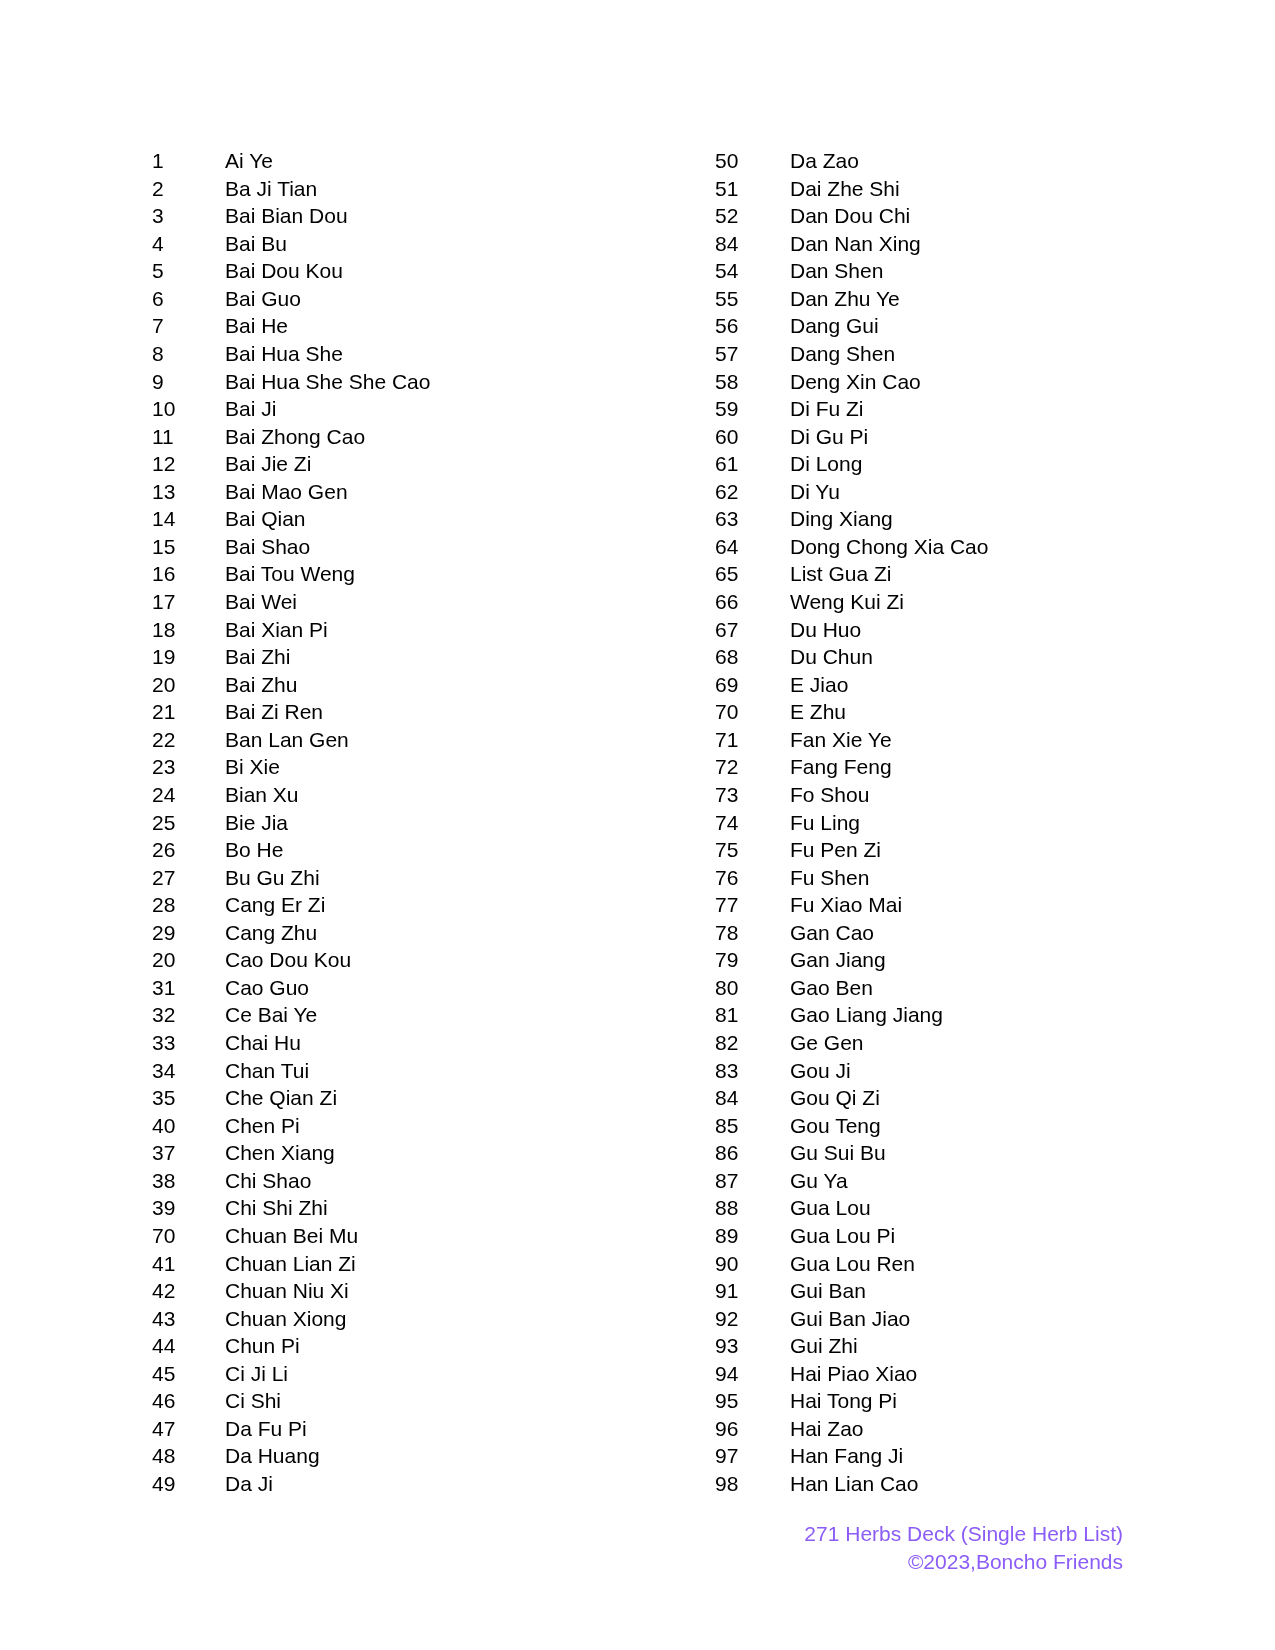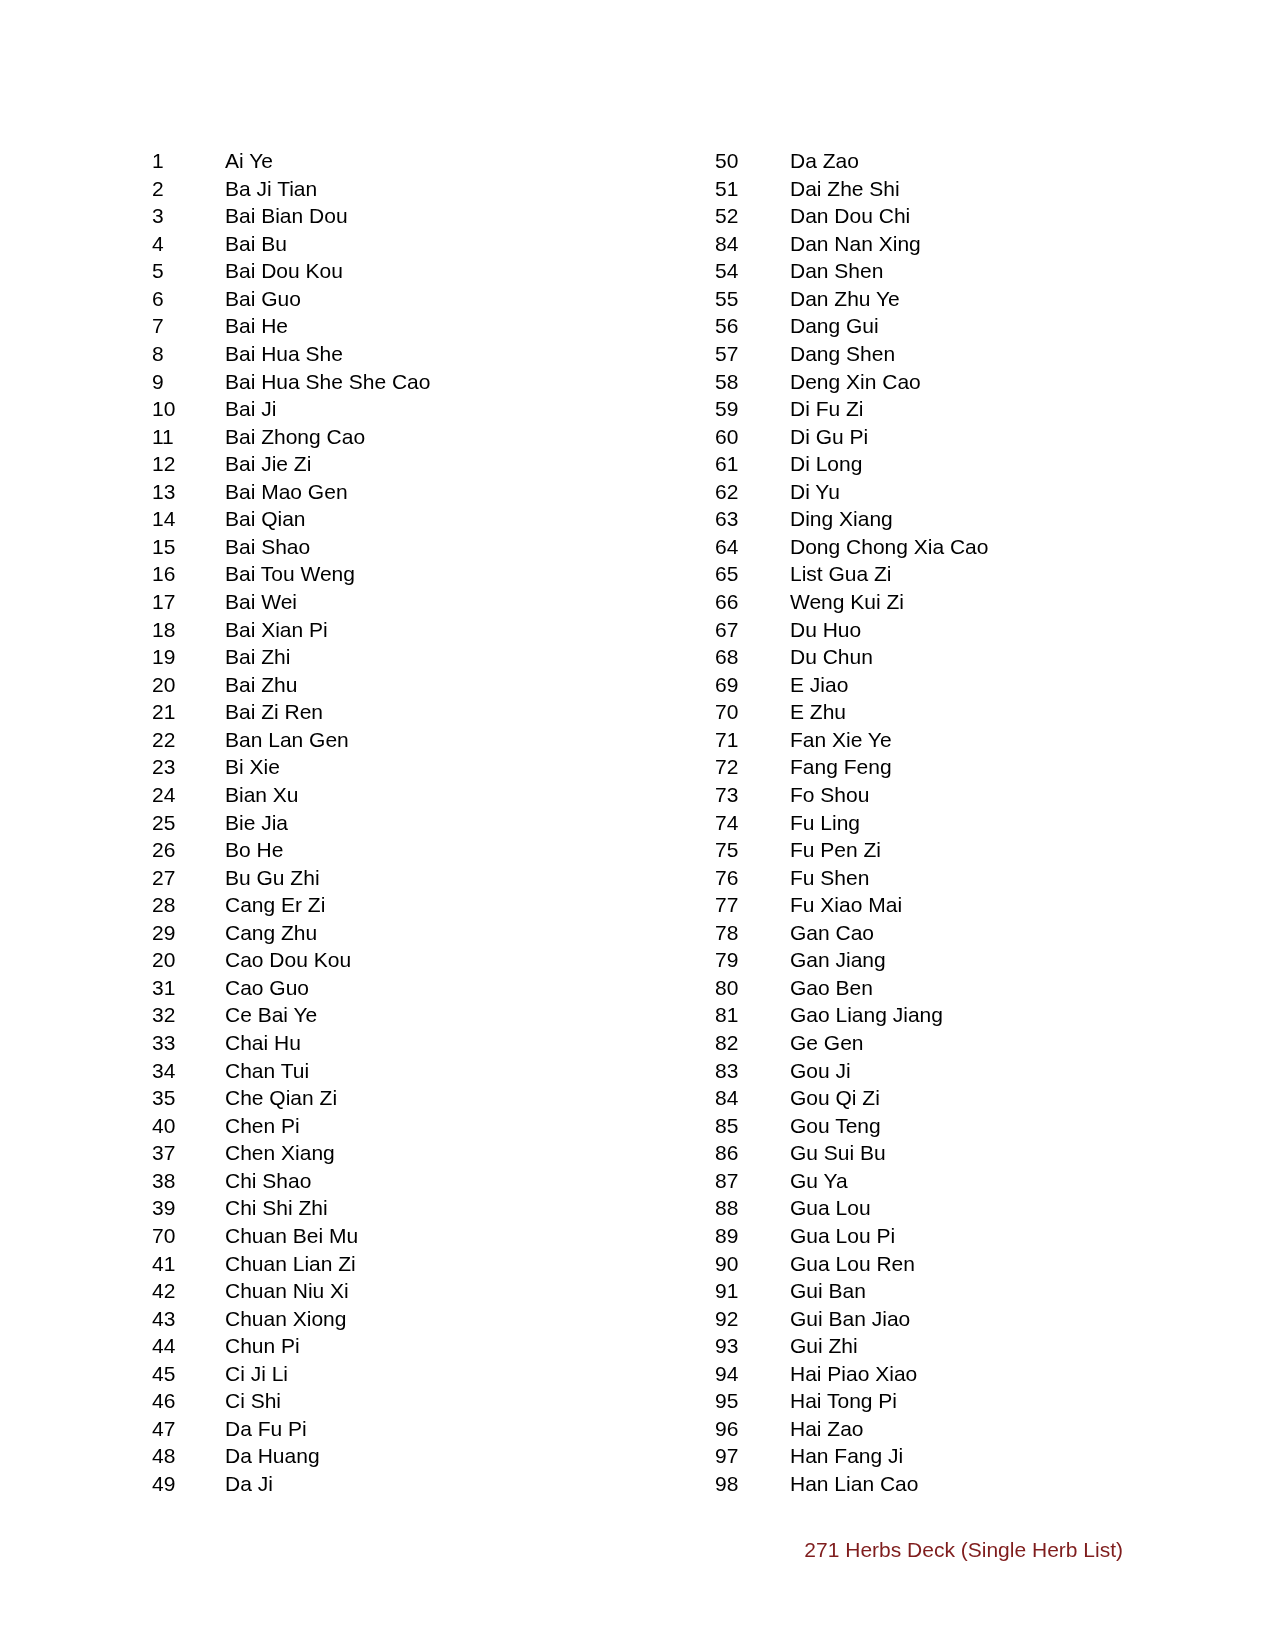--- a/index.html
+++ b/index.html
@@ -441,16 +441,17 @@
       </div>
       <div class="row">
         <span class="num">97</span>
         <span class="name">Han Fang Ji</span>
       </div>
       <div class="row">
         <span class="num">98</span>
         <span class="name">Han Lian Cao</span>
       </div>
     </div>
-  <div class="footer" style="color: #7f1d1d; margin-top: 16px;">
+  <div class="footer" style="color: #8b5cf6;">
     <div>271 Herbs Deck (Single Herb List)</div>
+    <div>©2023,Boncho Friends</div>
   </div>
 </div>
 
 </body></html>

